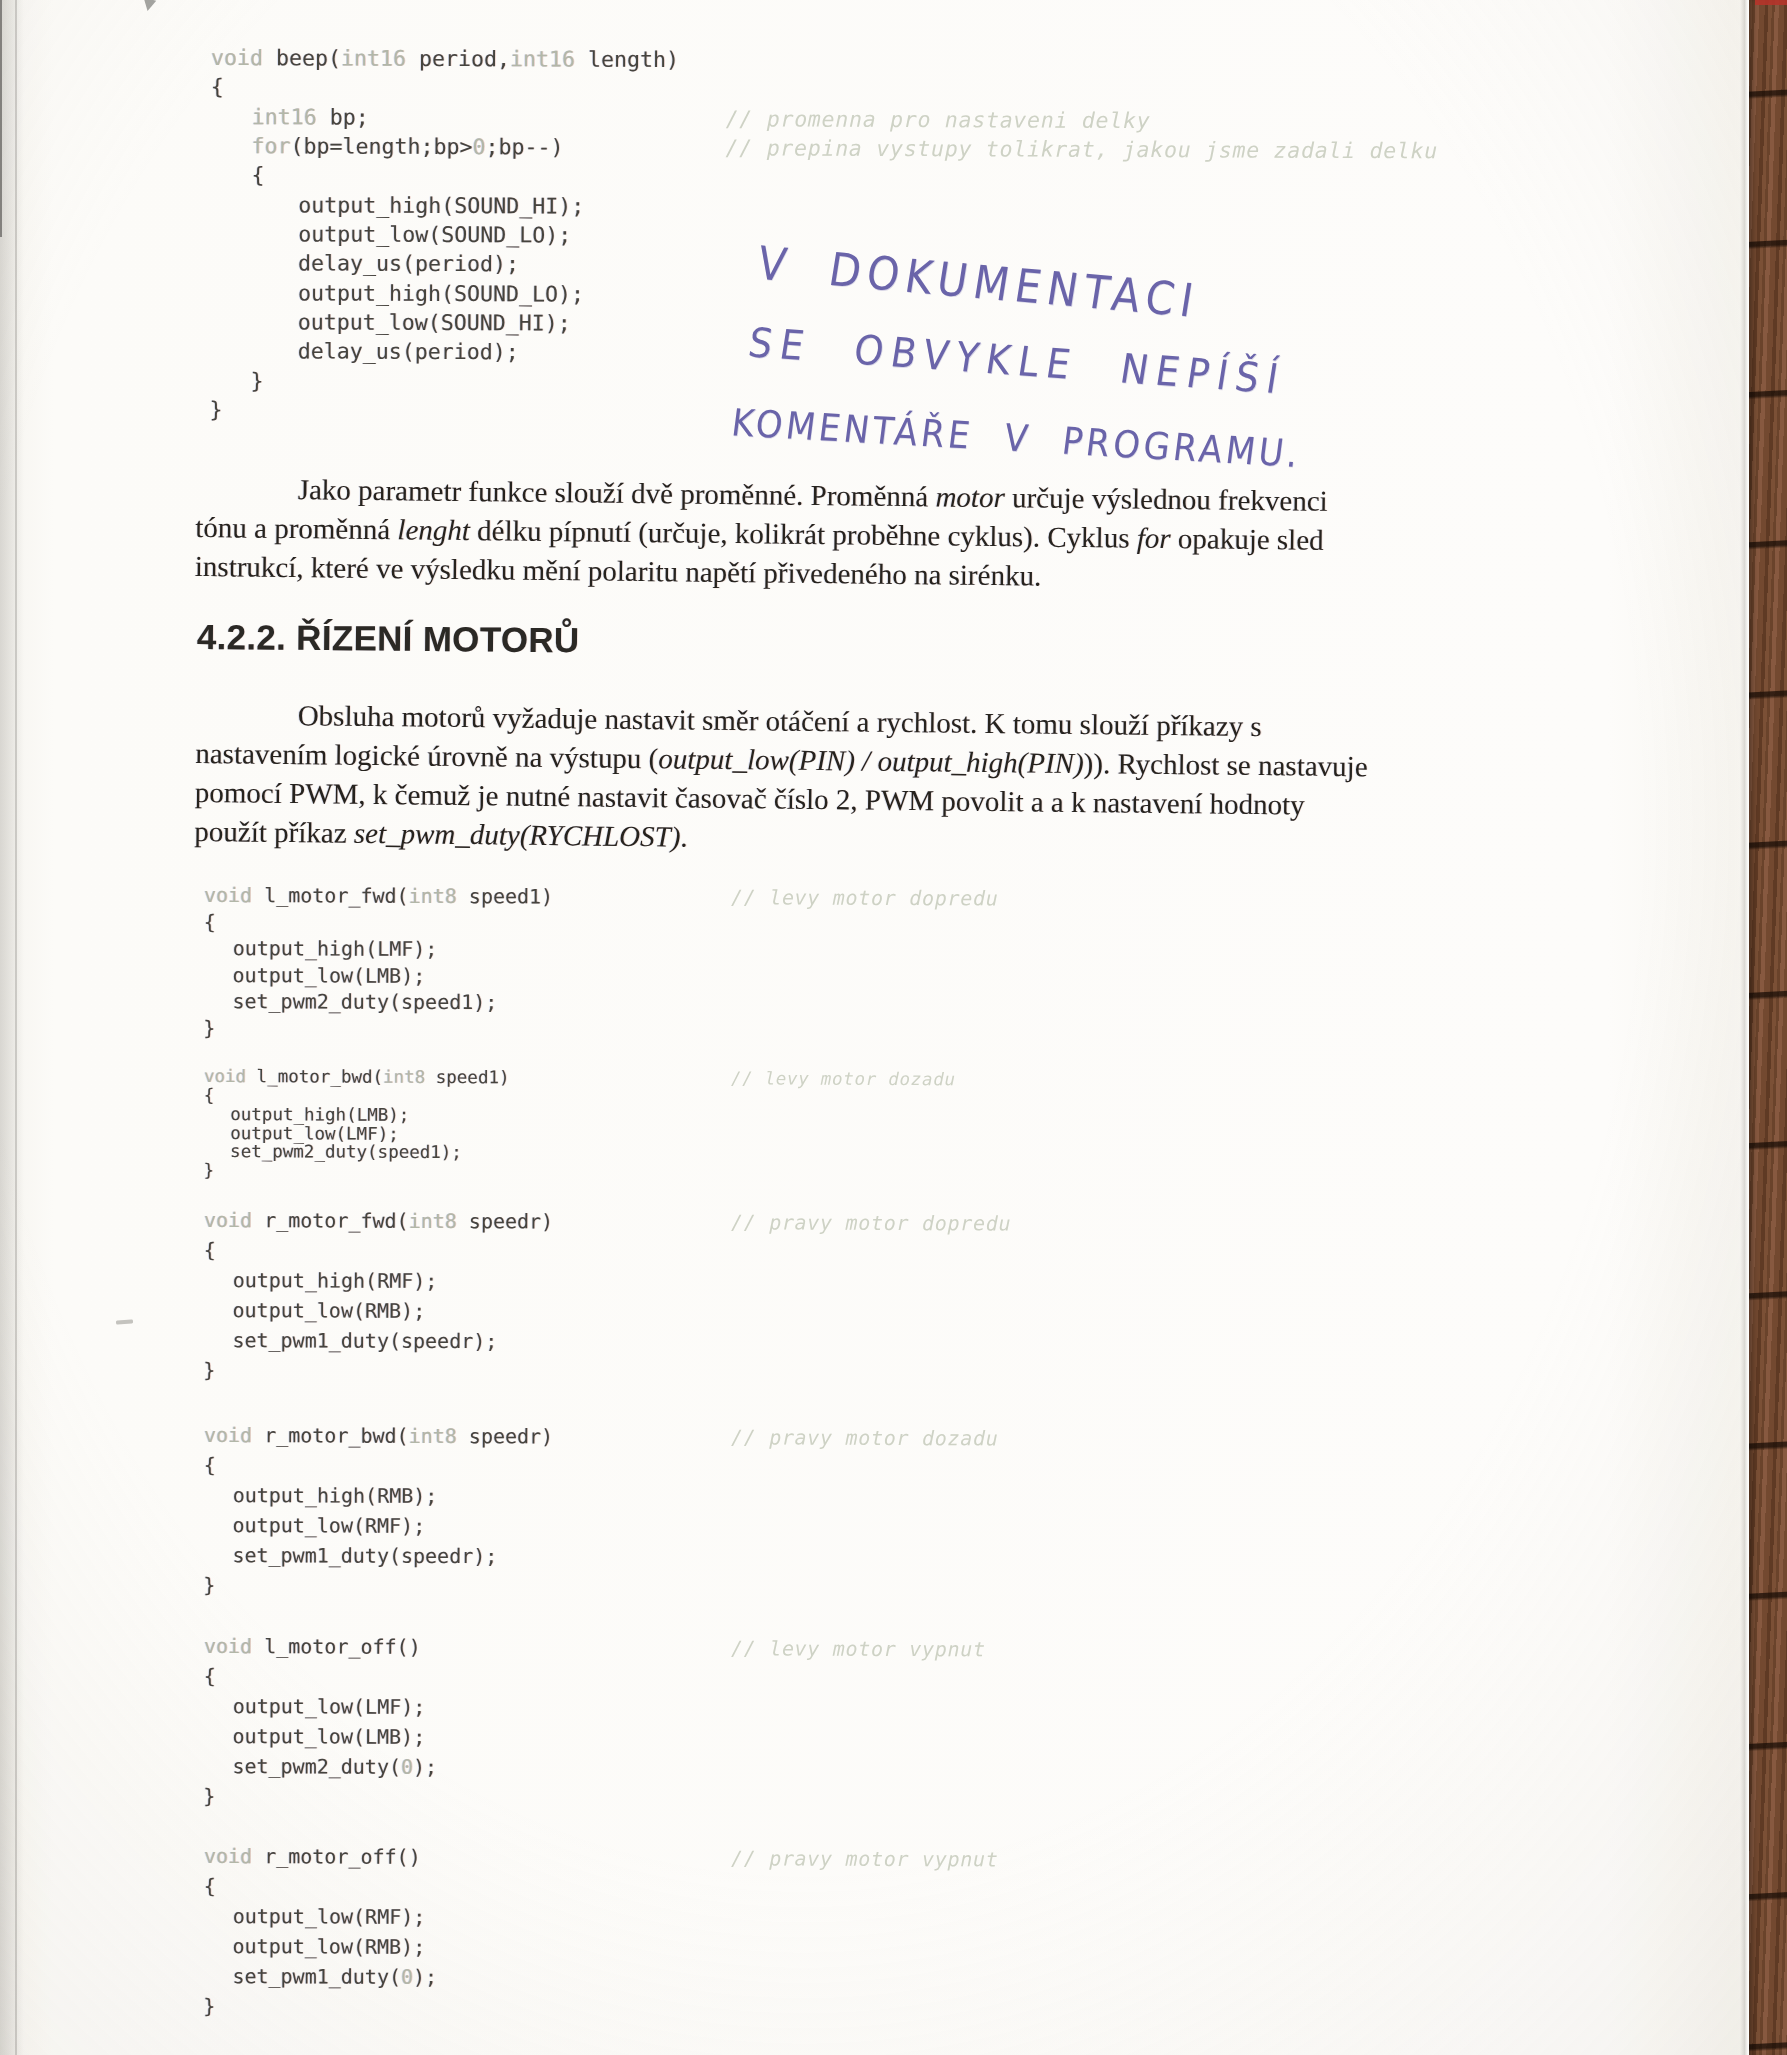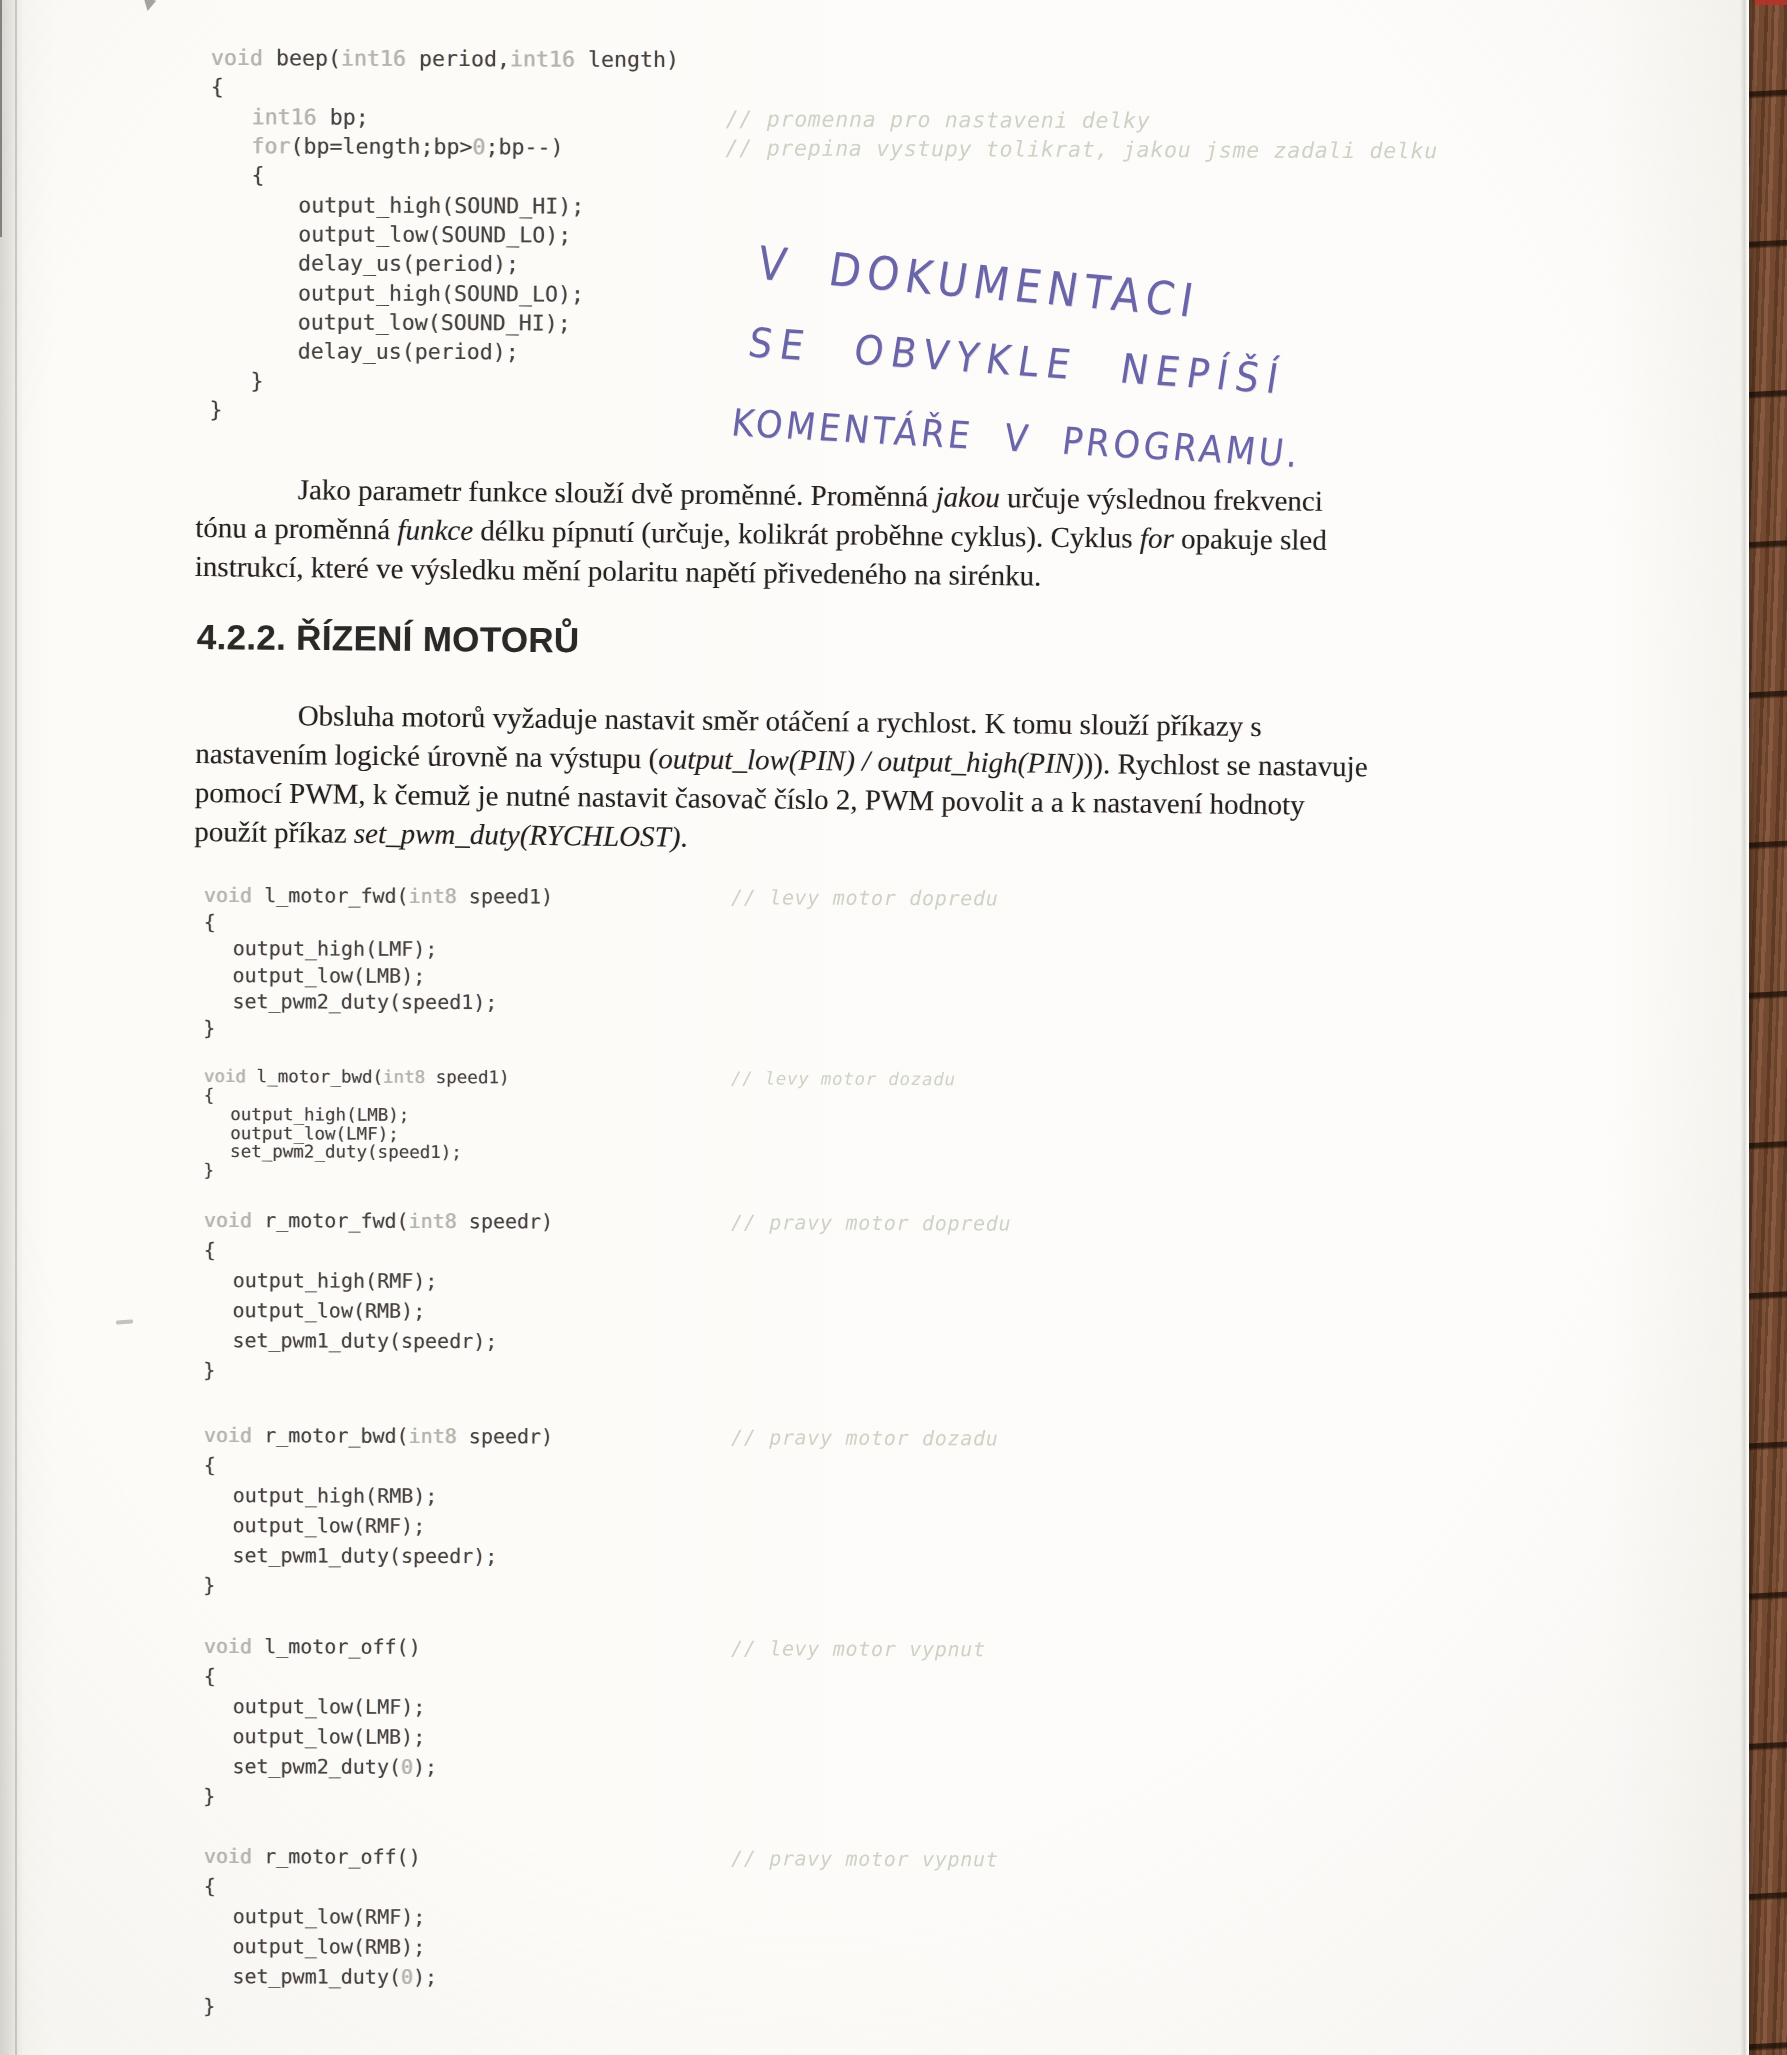--- a/index.html
+++ b/index.html
@@ -80,22 +80,22 @@
 
   <div class="paper-edge"></div>
   <div class="wood-strip"></div>
   <div class="red-corner-mark"></div>
 
   <div class="hw hw1">V DOKUMENTACI</div>
   <div class="hw hw2">SE OBVYKLE NEPÍŠÍ</div>
   <div class="hw hw3">KOMENTÁŘE V PROGRAMU.</div>
 
   <div class="prose" style="top:469px;" id="para1">
-      <div class="pline indent"><span>Jako parametr funkce slouží dvě proměnné. Proměnná </span><i>jakou</i><span> určuje výslednou frekvenci</span></div>
-      <div class="pline"><span>tónu a proměnná </span><i>funkce</i><span> délku pípnutí (určuje, kolikrát proběhne cyklus). Cyklus </span><i>for</i><span> opakuje sled</span></div>
+      <div class="pline indent"><span>Jako parametr funkce slouží dvě proměnné. Proměnná </span><i>motor</i><span> určuje výslednou frekvenci</span></div>
+      <div class="pline"><span>tónu a proměnná </span><i>lenght</i><span> délku pípnutí (určuje, kolikrát proběhne cyklus). Cyklus </span><i>for</i><span> opakuje sled</span></div>
       <div class="pline"><span>instrukcí, které ve výsledku mění polaritu napětí přivedeného na sirénku.</span></div>
     </div>
 
   <div class="section-heading">4.2.2. ŘÍZENÍ MOTORŮ</div>
 
   <div class="prose" style="top:695px;" id="para2">
       <div class="pline indent"><span>Obsluha motorů vyžaduje nastavit směr otáčení a rychlost. K tomu slouží příkazy s</span></div>
       <div class="pline"><span>nastavením logické úrovně na výstupu (</span><i>output_low(PIN) / output_high(PIN)</i><span>)). Rychlost se nastavuje</span></div>
       <div class="pline"><span>pomocí PWM, k čemuž je nutné nastavit časovač číslo 2, PWM povolit a a k nastavení hodnoty</span></div>
       <div class="pline"><span>použít příkaz </span><i>set_pwm_duty(RYCHLOST)</i><span>.</span></div>

